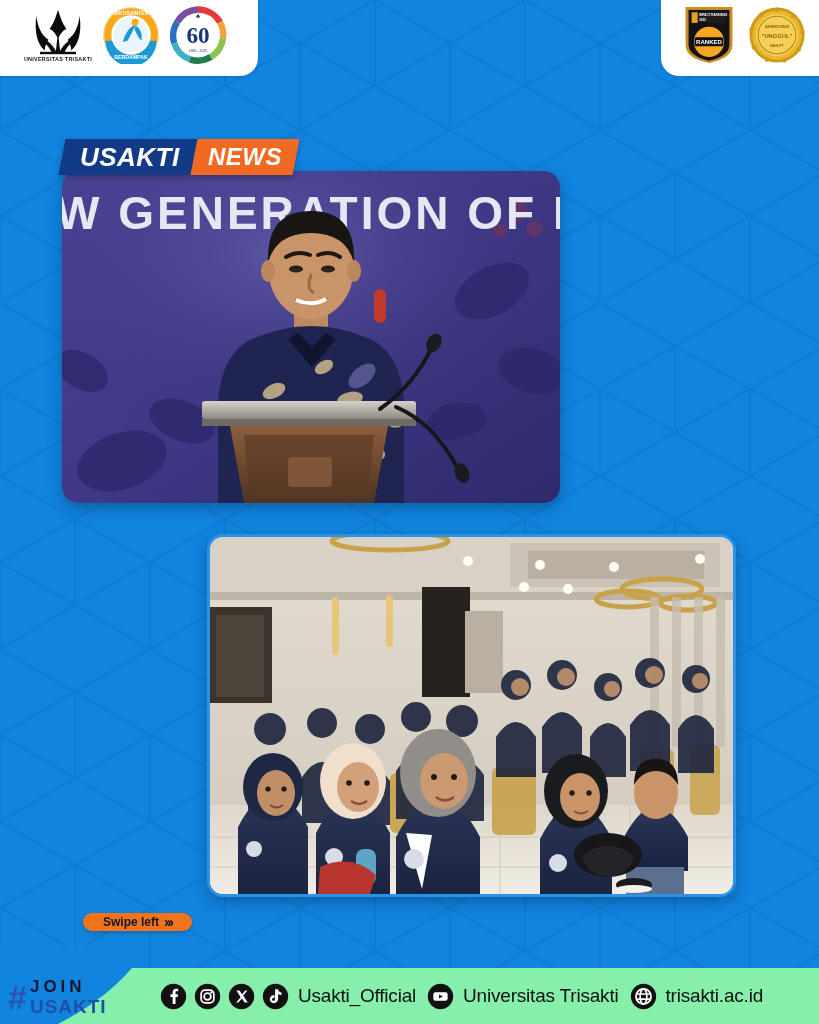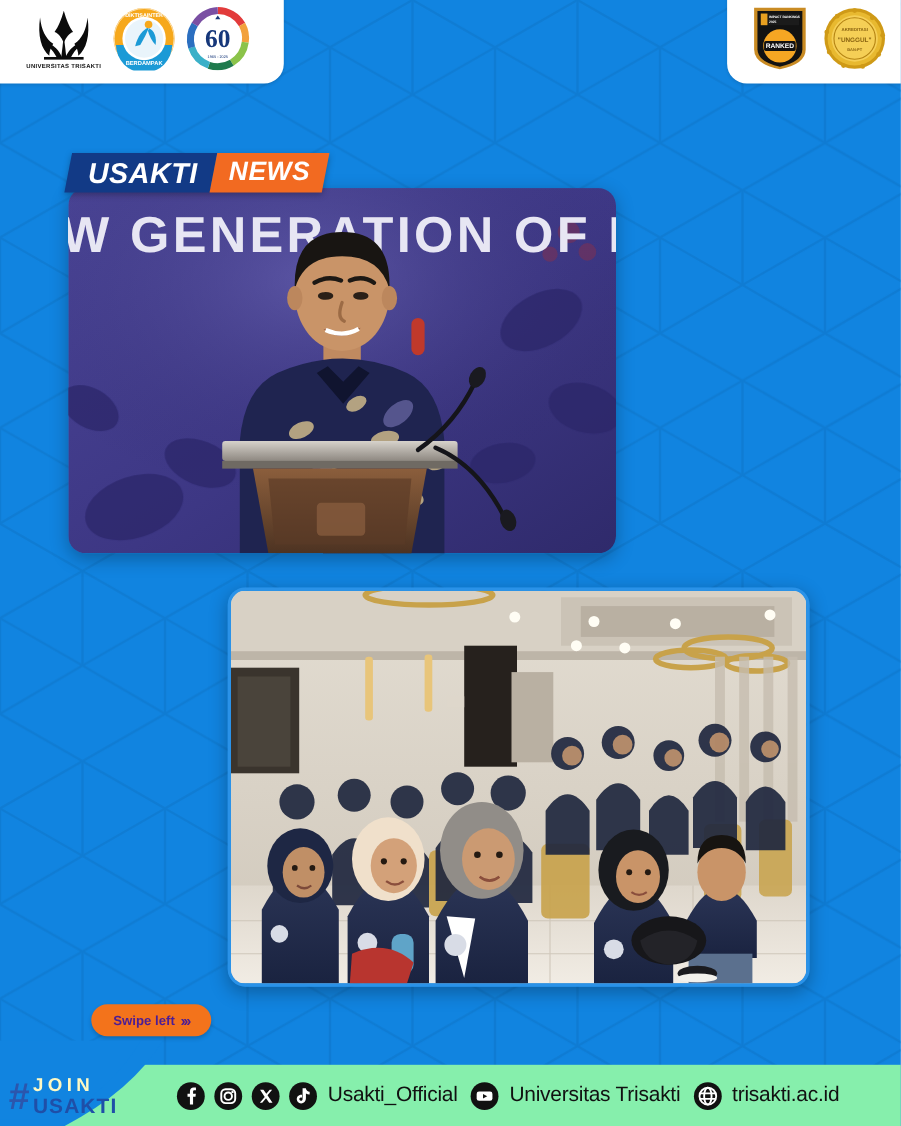--- a/index.html
+++ b/index.html
@@ -83,26 +83,26 @@
   }
   .photo-1 { left: 62px; top: 171px; width: 498px; height: 332px; }
   .photo-2 { left: 207px; top: 534px; width: 529px; height: 363px;
              border: 3px solid #2a92e8; }
   .photo img, .photo svg { display:block; width:100%; height:100%; }
 
   
   .swipe-pill {
     position: absolute;
     left: 83px; top: 913px;
-    width: 109px; height: 29px;
+    width: 109px; height: 18px;
     background: #f3731b;
     border-radius: 16px;
     display: flex; align-items: center; justify-content: center;
     gap: 5px;
-    color: #4c1d95;
+    color: #0f172a;
     font-size: 12px; font-weight: bold;
     box-shadow: 0 2px 4px rgba(0,0,0,.2);
     z-index: 7;
   }
   .swipe-pill .chevrons { font-size: 14px; letter-spacing: -2px; font-weight: 900; }
 
   
   .footer {
     position: absolute;
     left: 0; bottom: 0;
@@ -122,21 +122,21 @@
     position: absolute;
     left: 8px; bottom: 8px;
     z-index: 11;
     display: flex; align-items: center; gap: 3px;
     color: #1f4fa8;
     font-weight: 900;
     line-height: 1;
   }
   .join-hash { font-size: 34px; color:#2b56ad; }
   .join-lines { display:flex; flex-direction: column; gap: 2px; }
-  .join-lines .l1 { font-size: 17px; letter-spacing: 4px; color:#fef9c3; }
+  .join-lines .l1 { font-size: 17px; letter-spacing: 4px; color:#0f172a; }
   .join-lines .l2 { font-size: 19px; letter-spacing: 1px; color:#1f4fa8; }
 
   .footer-items {
     display: flex; align-items: center;
     gap: 7px;
     margin-left: 160px;
     font-size: 19px;
     color: #111;
   }
   .ficon { width: 27px; height: 27px; flex: 0 0 27px; display:block; }

